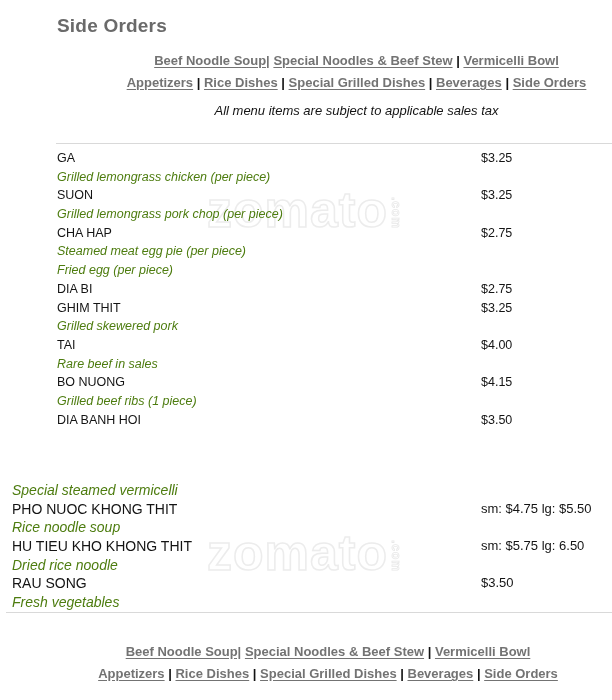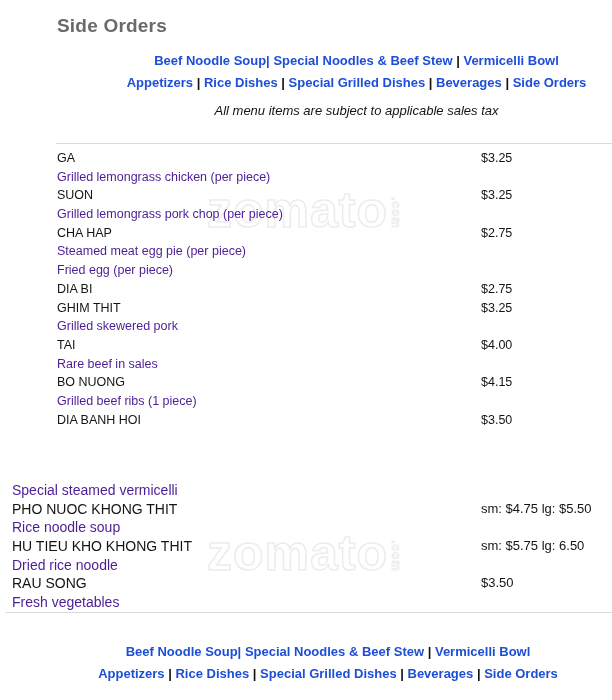--- a/index.html
+++ b/index.html
@@ -10,35 +10,35 @@
   .page-title{
     position:absolute;top:15px;left:57px;margin:0;
     font-size:19px;font-weight:700;color:#6a6a6a;letter-spacing:.2px;
   }
   .nav{
     position:absolute;text-align:center;font-size:13px;font-weight:700;
     color:#121212;line-height:22px;
   }
   .nav-top{top:50px;left:57px;right:0;}
   .nav-bottom{top:641px;left:0;right:0;line-height:22px;}
-  .nav-link{text-underline-offset:2px;color:#1d4ed8;cursor:pointer;}
+  .nav-link{text-decoration:underline;text-underline-offset:2px;color:#737373;cursor:pointer;}
   .nav-sep{white-space:pre;}
   .tax-note{
     position:absolute;top:103px;left:57px;right:0;text-align:center;
     font-style:italic;font-size:13px;color:#141414;
   }
   .divider{position:absolute;height:0;border-top:1px solid #d9d9d9;}
   #divider-top{top:143px;left:56px;right:0;}
   #divider-bottom{top:612px;left:6px;right:0;}
   .menu-section{position:absolute;right:0;z-index:2;}
   #section-1{top:149px;left:57px;font-size:12.5px;}
   #section-2{top:481px;left:12px;font-size:14px;}
   .menu-row{position:relative;height:18.7px;line-height:18.7px;white-space:nowrap;}
   .item-name{color:#141414;}
-  .item-desc{color:#4c1d95;}
+  .item-desc{font-style:italic;color:#4d7c0f;}
   .item-price{position:absolute;top:0;color:#141414;}
   #section-1 .item-price{left:424px;font-size:12.5px;}
   #section-2 .item-price{left:469px;font-size:13px;}
   .watermark{
     position:absolute;left:207px;z-index:1;display:flex;align-items:flex-start;
     pointer-events:none;user-select:none;
   }
   #watermark-1{top:183px;}
   #watermark-2{top:526px;}
   .wm-text{

